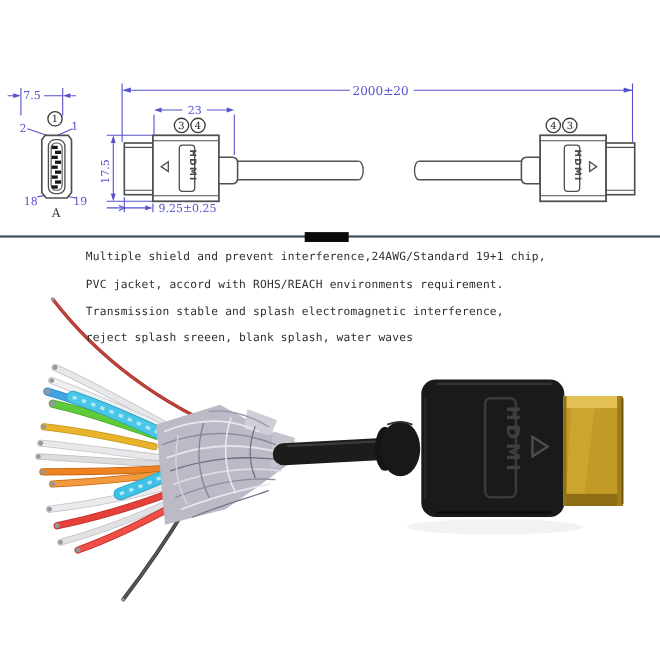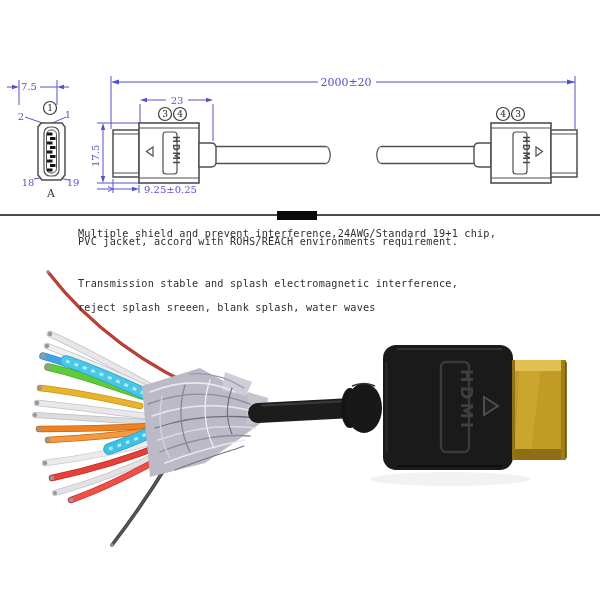--- a/index.html
+++ b/index.html
@@ -239,18 +239,18 @@
       <rect x="512" y="449" width="54" height="11" fill="#8f6f15"></rect>
       <rect x="561" y="360" width="5" height="100" fill="#a07d18"></rect>
       <rect x="565" y="362" width="1.8" height="96" fill="#6e5510"></rect>
       <rect x="512" y="360" width="3" height="100" fill="#8f7318"></rect>
     </g>
   </g>
 </svg>
 
 <div>
   <div class="desc-line" style="top:228px">Multiple shield and prevent interference,24AWG/Standard 19+1 chip,</div>
-  <div class="desc-line" style="top:236px">PVC jacket, accord with ROHS/REACH environments requirement.</div>
+  <div class="desc-line" style="top:254px">PVC jacket, accord with ROHS/REACH environments requirement.</div>
   <div class="desc-line" style="top:278px">Transmission stable and splash electromagnetic interference,</div>
   <div class="desc-line" style="top:302px">reject splash sreeen, blank splash, water waves</div>
 </div>
 
 </div>
 
 </body></html>

